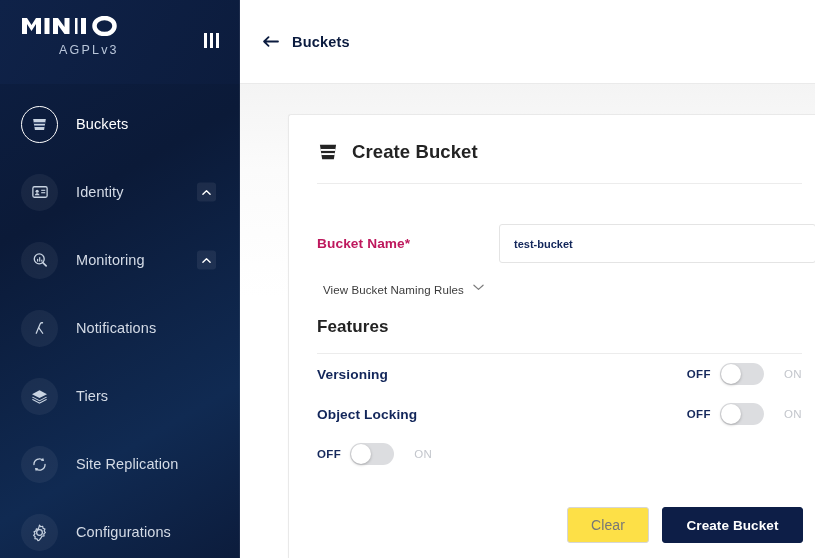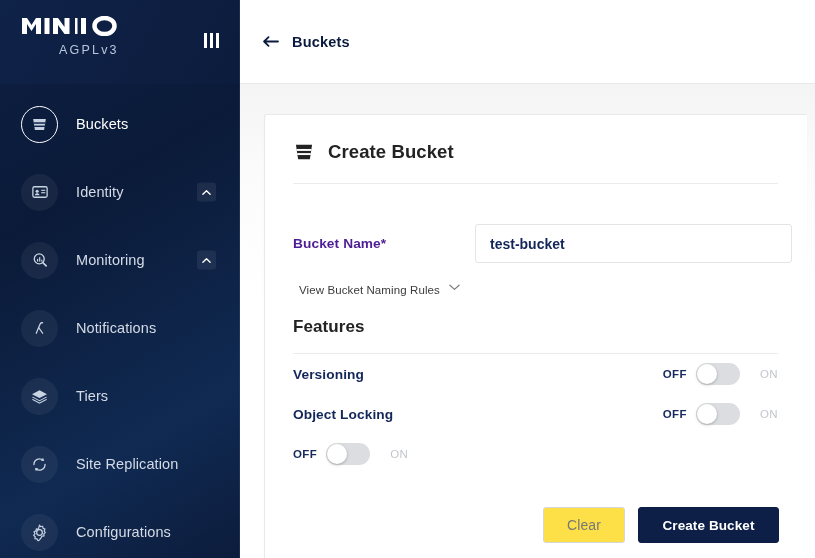--- a/index.html
+++ b/index.html
@@ -80,21 +80,21 @@
   .back-arrow {
     width: 18px; height: 18px; margin-right: 12px;
     display: flex; align-items: center; justify-content: center; cursor: pointer;
   }
   .crumb {
     color: #0b1b3f; font-size: 14.5px; font-weight: 700; letter-spacing: .2px;
   }
   .content-area {
     position: relative; height: 474px;
     background: linear-gradient(180deg,#f4f4f4 0%, #fbfbfb 18%, #ffffff 45%, #ffffff 100%);
-    padding: 30px 0 0 24px;
+    padding: 30px 0 0 48px;
   }
 
   .card {
     position: relative;
     width: 543px; min-height: 445px;
     background: #ffffff;
     border: 1px solid #e9e9e9;
     border-right: none;
     border-bottom: none;
     border-radius: 3px 0 0 0;
@@ -109,29 +109,29 @@
     font-size: 18.5px; font-weight: 700; color: #232323; letter-spacing: .1px;
   }
   .hr { height: 1px; background: #ececec; width: 485px; }
 
   .field-row {
     display: flex; align-items: center;
     padding-top: 40px;
   }
   .field-label {
     width: 182px; flex: 0 0 182px;
-    font-size: 13.7px; font-weight: 700; color: #4c1d95; letter-spacing: .1px;
+    font-size: 13.7px; font-weight: 700; color: #be185d; letter-spacing: .1px;
   }
   .field-input {
     width: 317px; height: 39px;
     border: 1px solid #e4e4e4; border-radius: 3px;
     background: #ffffff;
     padding: 0 14px;
     font-family: "Liberation Sans", sans-serif;
-    font-size: 14px; font-weight: 700; color: #12265a;
+    font-size: 11px; font-weight: 700; color: #12265a;
     outline: none;
   }
   .field-input::placeholder { color: #9aa3b5; font-weight: 400; }
 
   .naming-rules {
     display: flex; align-items: flex-start; gap: 9px;
     padding: 21px 0 0 6px; cursor: pointer; width: fit-content;
   }
   .naming-rules span {
     font-size: 11.5px; color: #3b3b3b; letter-spacing: .1px;

